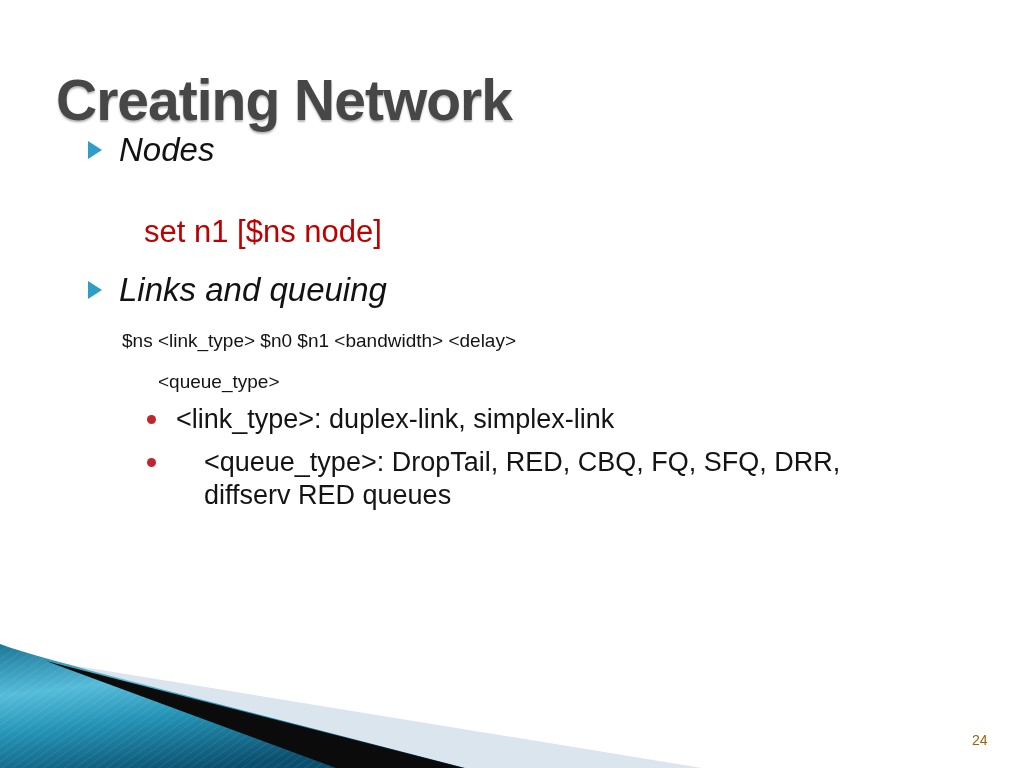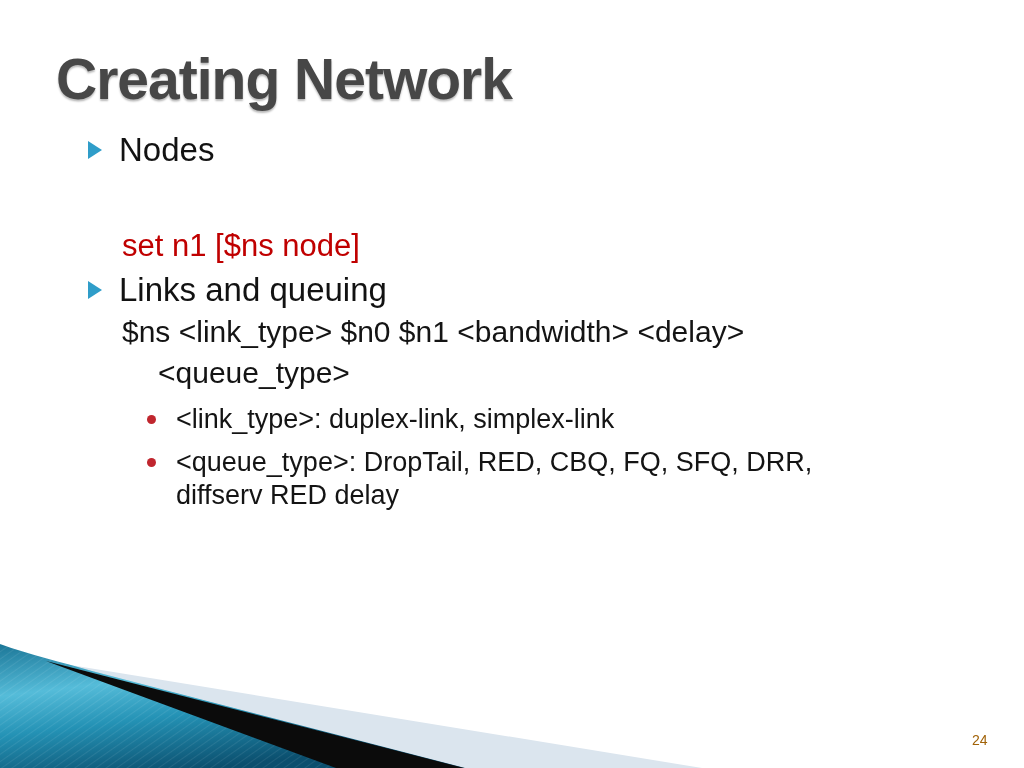--- a/index.html
+++ b/index.html
@@ -7,34 +7,35 @@
     position: relative;
     width: 1024px;
     height: 768px;
     background: #ffffff;
     overflow: hidden;
     font-family: "Liberation Sans", "DejaVu Sans", sans-serif;
   }
   .slide-title {
     position: absolute;
     left: 56px;
-    top: 46px;
+    top: 67px;
     font-size: 57px;
     font-weight: 700;
     letter-spacing: -1px;
     color: #474747;
     text-shadow: 0 2px 2px rgba(0,0,0,0.28), 0 -1px 0 rgba(255,255,255,0.25);
     white-space: nowrap;
     text-align: right;
   }
   .bullet-row {
     position: absolute;
     display: flex;
     align-items: center;
     gap: 17px;
+    font-style: italic;
   }
   .bullet-row.row1 { left: 88px; top: 131px; }
   .bullet-row.row2 { left: 88px; top: 271px; text-align: center; }
   .tri-bullet {
     width: 0; height: 0;
     border-left: 14px solid #2f9dc9;
     border-top: 9px solid transparent;
     border-bottom: 9px solid transparent;
     flex: 0 0 auto;
   }
@@ -44,38 +45,38 @@
     white-space: nowrap;
   }
   .code-line {
     position: absolute;
     left: 122px;
     font-size: 31px;
     color: #c00000;
     white-space: nowrap;
   }
   .code-line.l1 { top: 184px; }
-  .code-line.l2 { top: 228px; }
+  .code-line.l2 { top: 214px; margin-left: 22px; }
   .syntax-block {
     position: absolute;
     left: 122px;
-    top: 311px;
-    font-size: 30px;
+    top: 320px;
+    font-size: 19px;
     line-height: 41px;
     color: #141414;
     white-space: nowrap;
   }
   .syntax-block .wrap-line { margin-left: 36px; }
   .sub-item {
     position: absolute;
     display: flex;
     align-items: flex-start;
   }
   .sub-item.s1 { left: 147px; top: 403px; text-align: center; }
-  .sub-item.s2 { left: 147px; top: 446px; }
+  .sub-item.s2 { left: 147px; top: 446px; gap: 28px; }
   .dot-bullet {
     flex: 0 0 auto;
     width: 9px; height: 9px;
     border-radius: 50%;
     background: #c0262e;
     margin-top: 12px;
     margin-right: 20px;
   }
   .sub-text {
     font-size: 27px;
@@ -128,21 +129,21 @@
     <span class="dot-bullet"></span>
     <div class="sub-text">
       <div>&lt;link_type&gt;: duplex-link, simplex-link</div>
     </div>
   </div>
 
   <div class="sub-item s2">
     <span class="dot-bullet"></span>
     <div class="sub-text">
       <div>&lt;queue_type&gt;: DropTail, RED, CBQ, FQ, SFQ, DRR,</div>
-      <div>diffserv RED delay</div>
+      <div>diffserv RED queues</div>
     </div>
   </div>
 
   <svg class="swoosh" viewBox="0 0 1024 168" xmlns="http://www.w3.org/2000/svg">
     <defs>
       <linearGradient id="tealGrad" x1="0" y1="0" x2="0.45" y2="1">
         <stop offset="0" stop-color="#1b7697"></stop>
         <stop offset="0.35" stop-color="#55bcd9"></stop>
         <stop offset="0.62" stop-color="#2492b5"></stop>
         <stop offset="1" stop-color="#0b4f6e"></stop>

